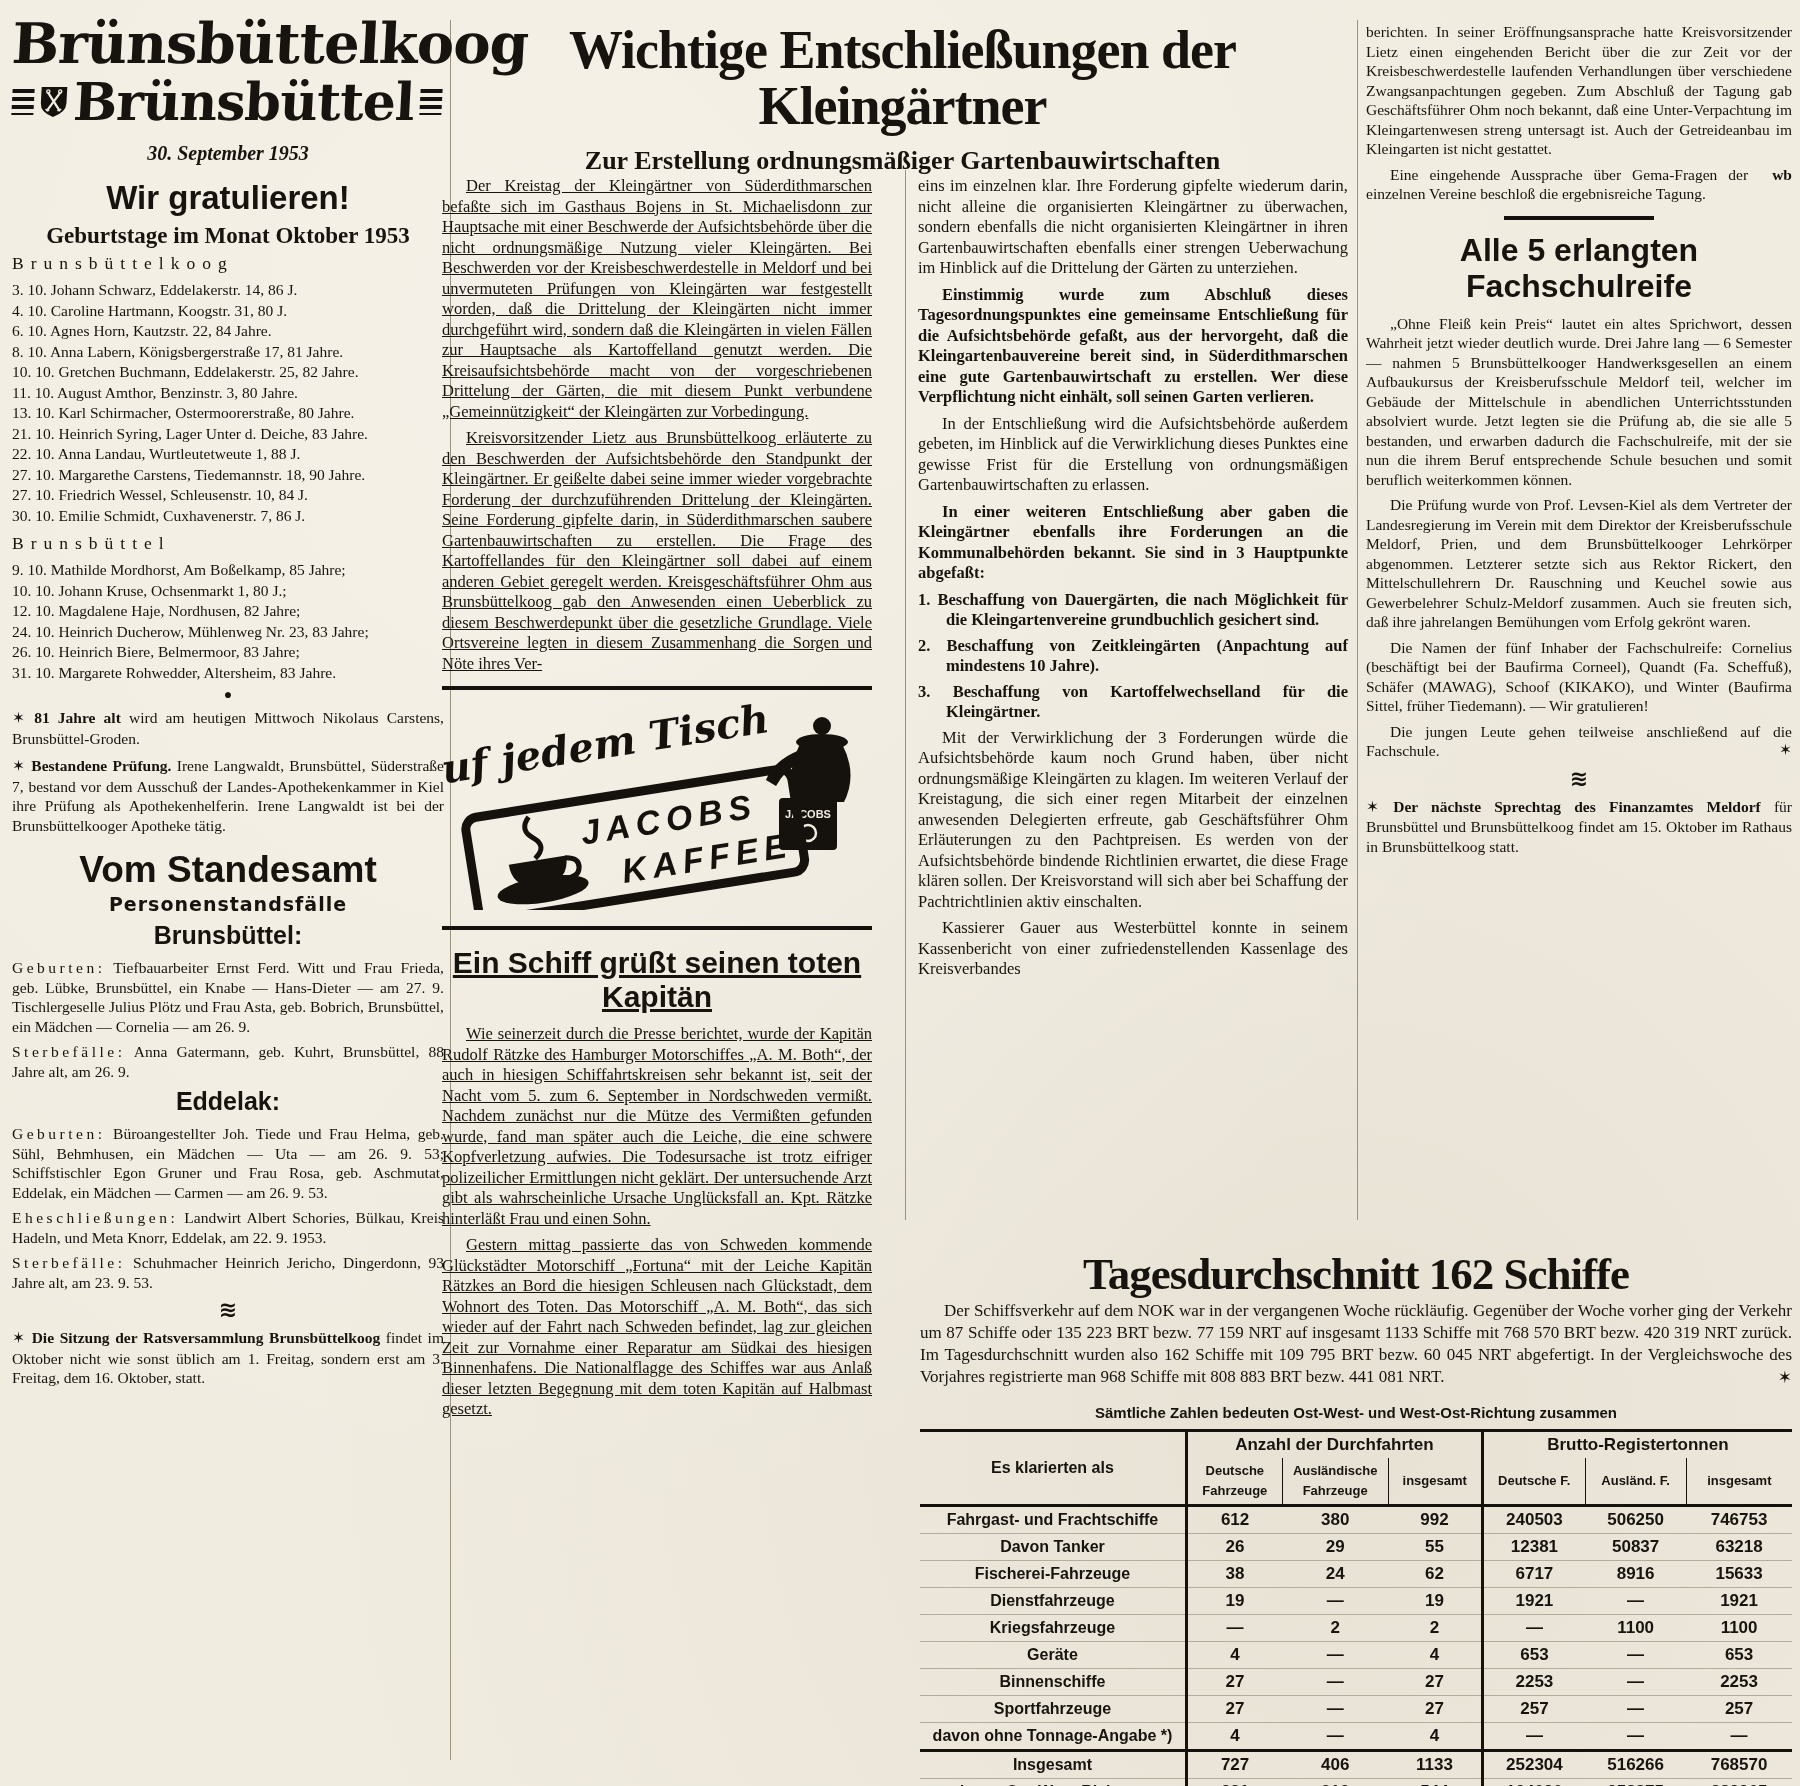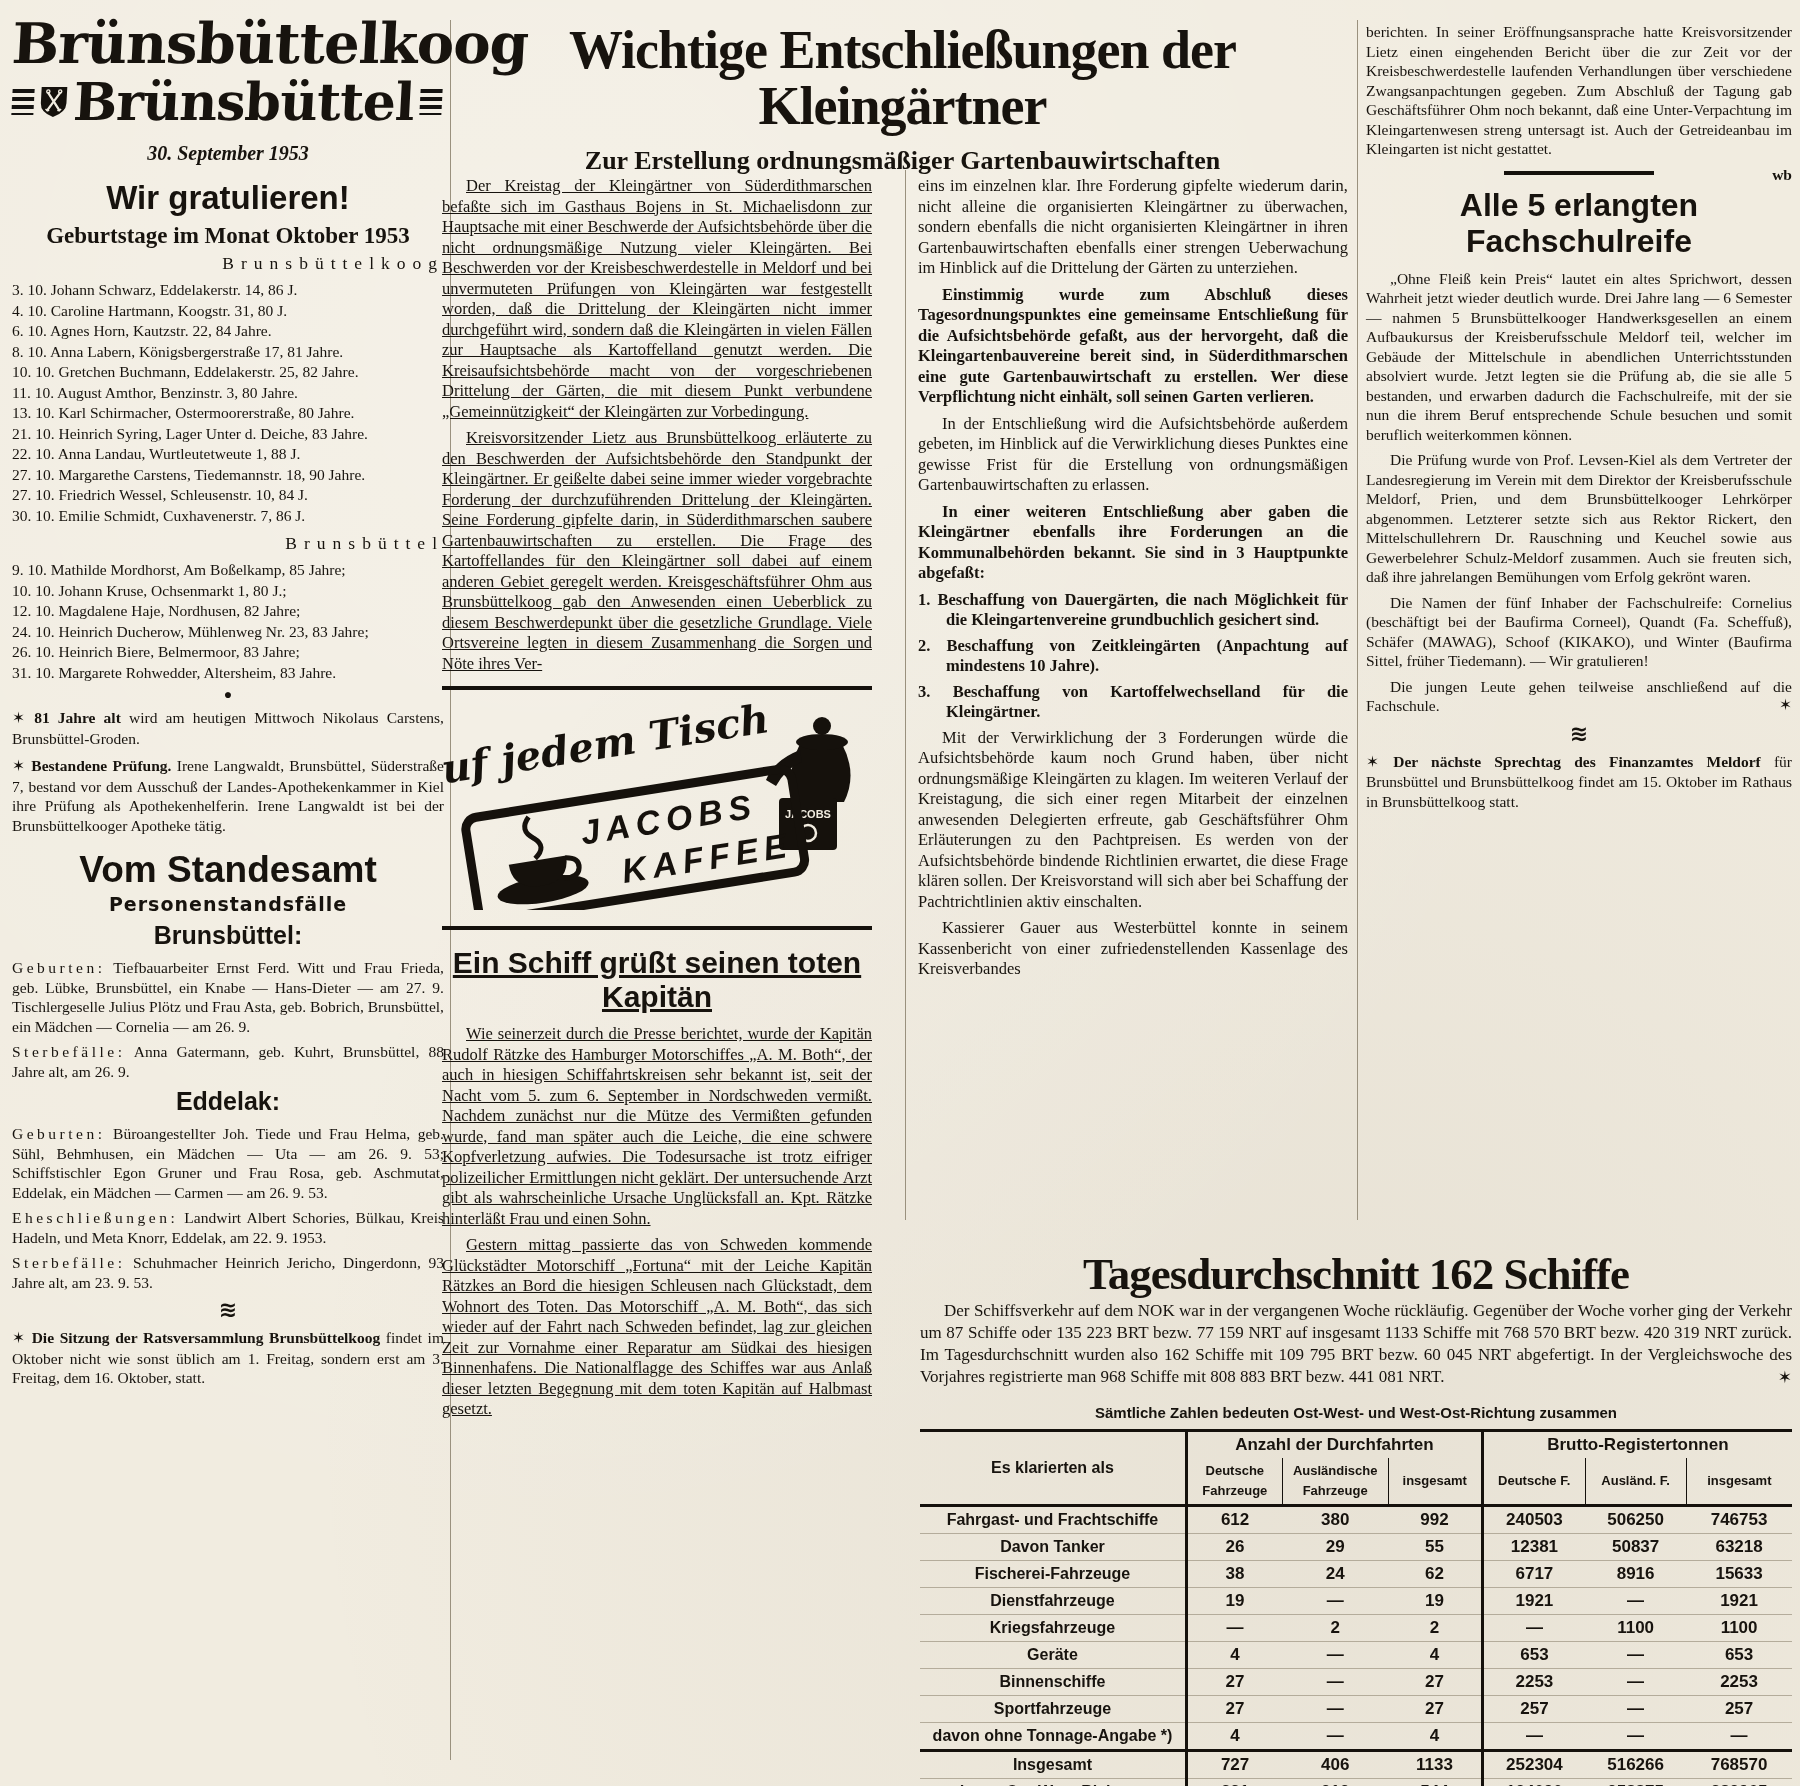--- a/index.html
+++ b/index.html
@@ -26,21 +26,21 @@
   .mast-line1{font-size:56px;line-height:58px;transform:skewX(-3deg);}
   .mast-line2{font-size:52px;line-height:56px;display:flex;align-items:center;justify-content:center;gap:6px;transform:skewX(-3deg);}
   .mast-wing{display:inline-block;width:42px;height:26px;
     background:repeating-linear-gradient(180deg,#141210 0 4px,transparent 4px 8px);}
   .date-line{text-align:center;font-weight:700;font-size:20px;margin:10px 0 14px;font-style:italic;}
 
   
   .h-grotesk{font-family:"Liberation Sans",sans-serif;font-weight:700;text-align:center;}
   .wir-grat{font-size:33px;margin:2px 0 6px;}
   .geb-sub{font-size:23px;font-weight:700;text-align:center;margin-bottom:4px;}
-  .place-spaced{letter-spacing:7px;text-align:right;font-size:17.5px;margin-bottom:6px;}
+  .place-spaced{letter-spacing:7px;text-align:left;font-size:17.5px;margin-bottom:6px;}
   .vom-standesamt{font-size:37px;margin:14px 0 2px;}
   .personenstands{font-family:"DejaVu Sans",sans-serif;font-weight:800;font-size:19px;text-align:center;letter-spacing:1px;margin-bottom:2px;}
   .place-head{font-size:25px;margin:6px 0 8px;}
   .main-headline{font-size:54px;line-height:56px;font-weight:700;text-align:center;font-family:"Liberation Serif",serif;letter-spacing:-1px;}
   .main-subhead{font-size:26px;font-weight:700;text-align:center;margin-top:12px;font-family:"Liberation Serif",serif;}
   .schiff-headline{font-size:30px;line-height:34px;margin:16px 0 10px;}
   .alle5{font-size:32px;line-height:36px;margin:12px 0 10px;}
   .tages-headline{font-size:45px;font-weight:700;text-align:center;font-family:"Liberation Serif",serif;letter-spacing:-1px;}
 
   
@@ -251,20 +251,21 @@
       </div>
 
     <p class="body-text-lg indent">Mit der Verwirklichung der 3 Forderungen würde die Aufsichtsbehörde kaum noch Grund haben, über nicht ordnungsmäßige Kleingärten zu klagen. Im weiteren Verlauf der Kreistagung, die sich einer regen Mitarbeit der einzelnen anwesenden Delegierten erfreute, gab Geschäftsführer Ohm Erläuterungen zu den Pachtpreisen. Es werden von der Aufsichtsbehörde bindende Richtlinien erwartet, die diese Frage klären sollen. Der Kreisvorstand will sich aber bei Schaffung der Pachtrichtlinien aktiv einschalten.</p>
     <p class="body-text-lg indent">Kassierer Gauer aus Westerbüttel konnte in seinem Kassenbericht von einer zufriedenstellenden Kassenlage des Kreisverbandes</p>
   </div>
 
   <div class="abs" style="left:1366px;top:22px;width:426px;">
     <p class="body-text">berichten. In seiner Eröffnungsansprache hatte Kreisvorsitzender Lietz einen eingehenden Bericht über die zur Zeit vor der Kreisbeschwerdestelle laufenden Verhandlungen über verschiedene Zwangsanpachtungen gegeben. Zum Abschluß der Tagung gab Geschäftsführer Ohm noch bekannt, daß eine Unter-Verpachtung im Kleingartenwesen streng untersagt ist. Auch der Getreideanbau im Kleingarten ist nicht gestattet.</p>
     <p class="body-text indent">
       <span class="signoff">wb</span>
+      <span>Eine eingehende Aussprache über Gema-Fragen der einzelnen Vereine beschloß die ergebnisreiche Tagung.</span>
     </p>
 
     <div class="short-rule"></div>
 
     <div class="h-grotesk alle5">
       <div>Alle 5 erlangten</div>
       <div>Fachschulreife</div>
     </div>
 
     <div class="body-text">

